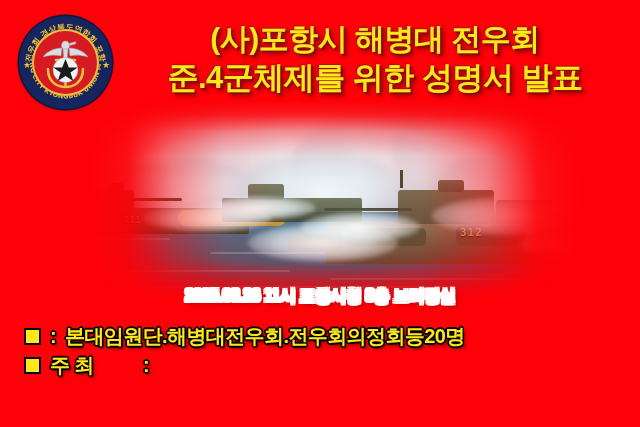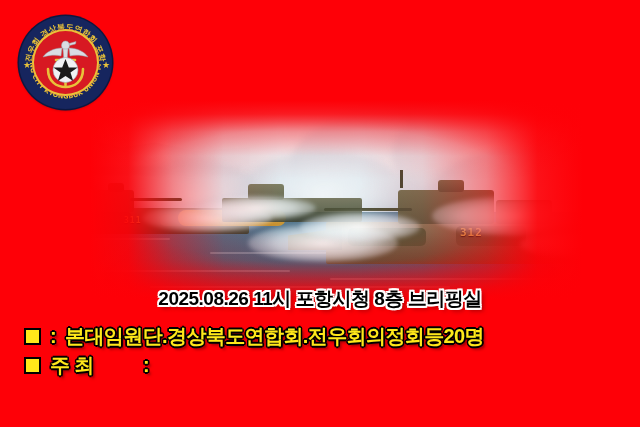--- a/index.html
+++ b/index.html
@@ -216,22 +216,22 @@
   .headline .ln1 { font-size: 30px; line-height: 38px; }
   .headline .ln2 { font-size: 31px; line-height: 40px; }
 
   
   .dateline {
     position: absolute;
     left: 0; top: 286px;
     width: 640px;
     text-align: center;
     z-index: 6;
-    color: #000000;
-    font-size: 19px;
+    color: #ffffff;
+    font-size: 16px;
     font-weight: bold;
     letter-spacing: -0.5px;
     white-space: nowrap;
     text-shadow:
       -1.6px -1.6px 0 #ffffff,  1.6px -1.6px 0 #ffffff,
       -1.6px  1.6px 0 #ffffff,  1.6px  1.6px 0 #ffffff,
        0 -1.8px 0 #ffffff, 0 1.8px 0 #ffffff,
       -1.8px 0 0 #ffffff, 1.8px 0 0 #ffffff,
        3px 3px 4px rgba(60,0,0,0.55);
   }
@@ -390,29 +390,33 @@
 
         <g>
           <circle cx="33.5" cy="41" r="12.5" fill="#f0f2f4" stroke="#9aa2ab" stroke-width="0.6"></circle>
           <path d="M33.5,30 L36.8,38.4 L45.6,38.4 L38.5,43.6 L41.2,52 L33.5,46.9
                    L25.8,52 L28.5,43.6 L21.4,38.4 L30.2,38.4 Z" fill="#1b1b1b"></path>
         </g>
       </svg>
     </div>
   </div>
 
+  <div class="headline">
+    <div class="ln ln1">(사)포항시 해병대 전우회</div>
+    <div class="ln ln2">준.4군체제를 위한 성명서 발표</div>
+  </div>
 
   <div class="dateline">2025.08.26 11시   포항시청 8층 브리핑실</div>
 
   <div class="bullets">
 
     <div class="brow">
       <span class="bullet-box"></span>
       <span>:</span>
-      <span>본대임원단.경상북도연합회.전우회의정회등20명</span>
+      <span>본대임원단.해병대전우회.전우회의정회등20명</span>
     </div>
 
     <div class="brow">
       <span class="bullet-box"></span>
       <span class="blabel bhost">주        최</span>
       <span>:</span>
     </div>
 
   </div>
 

